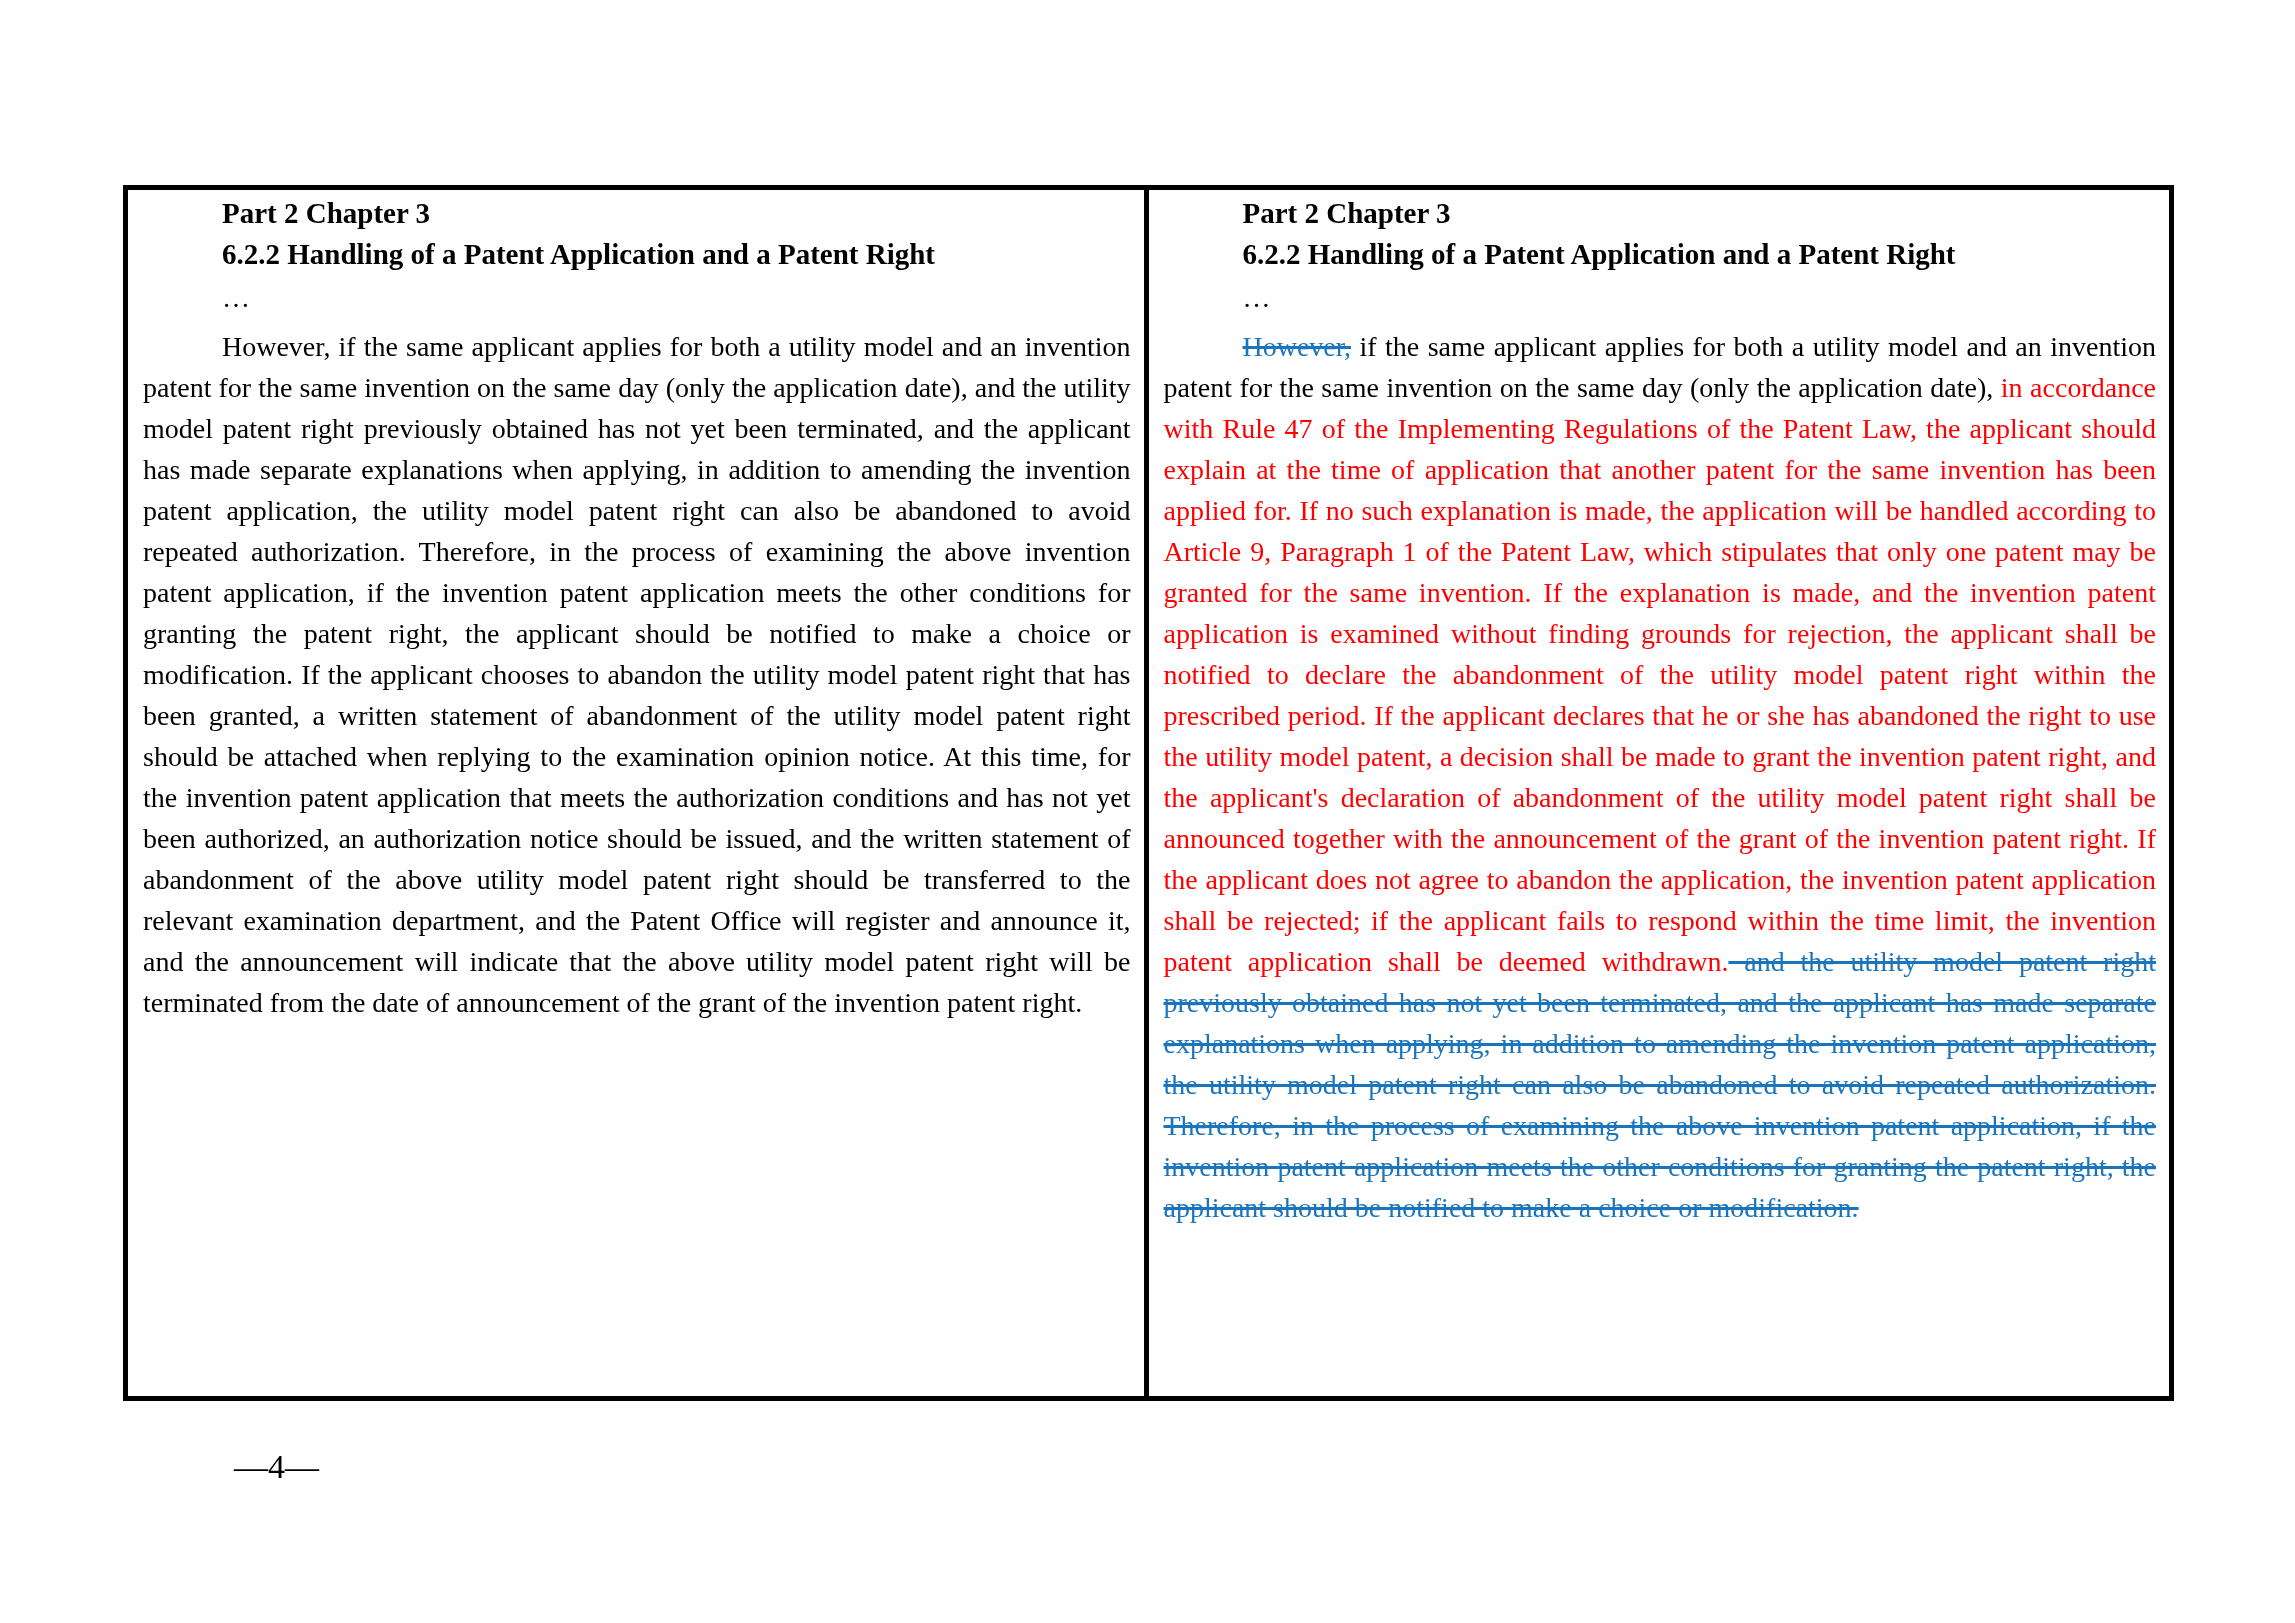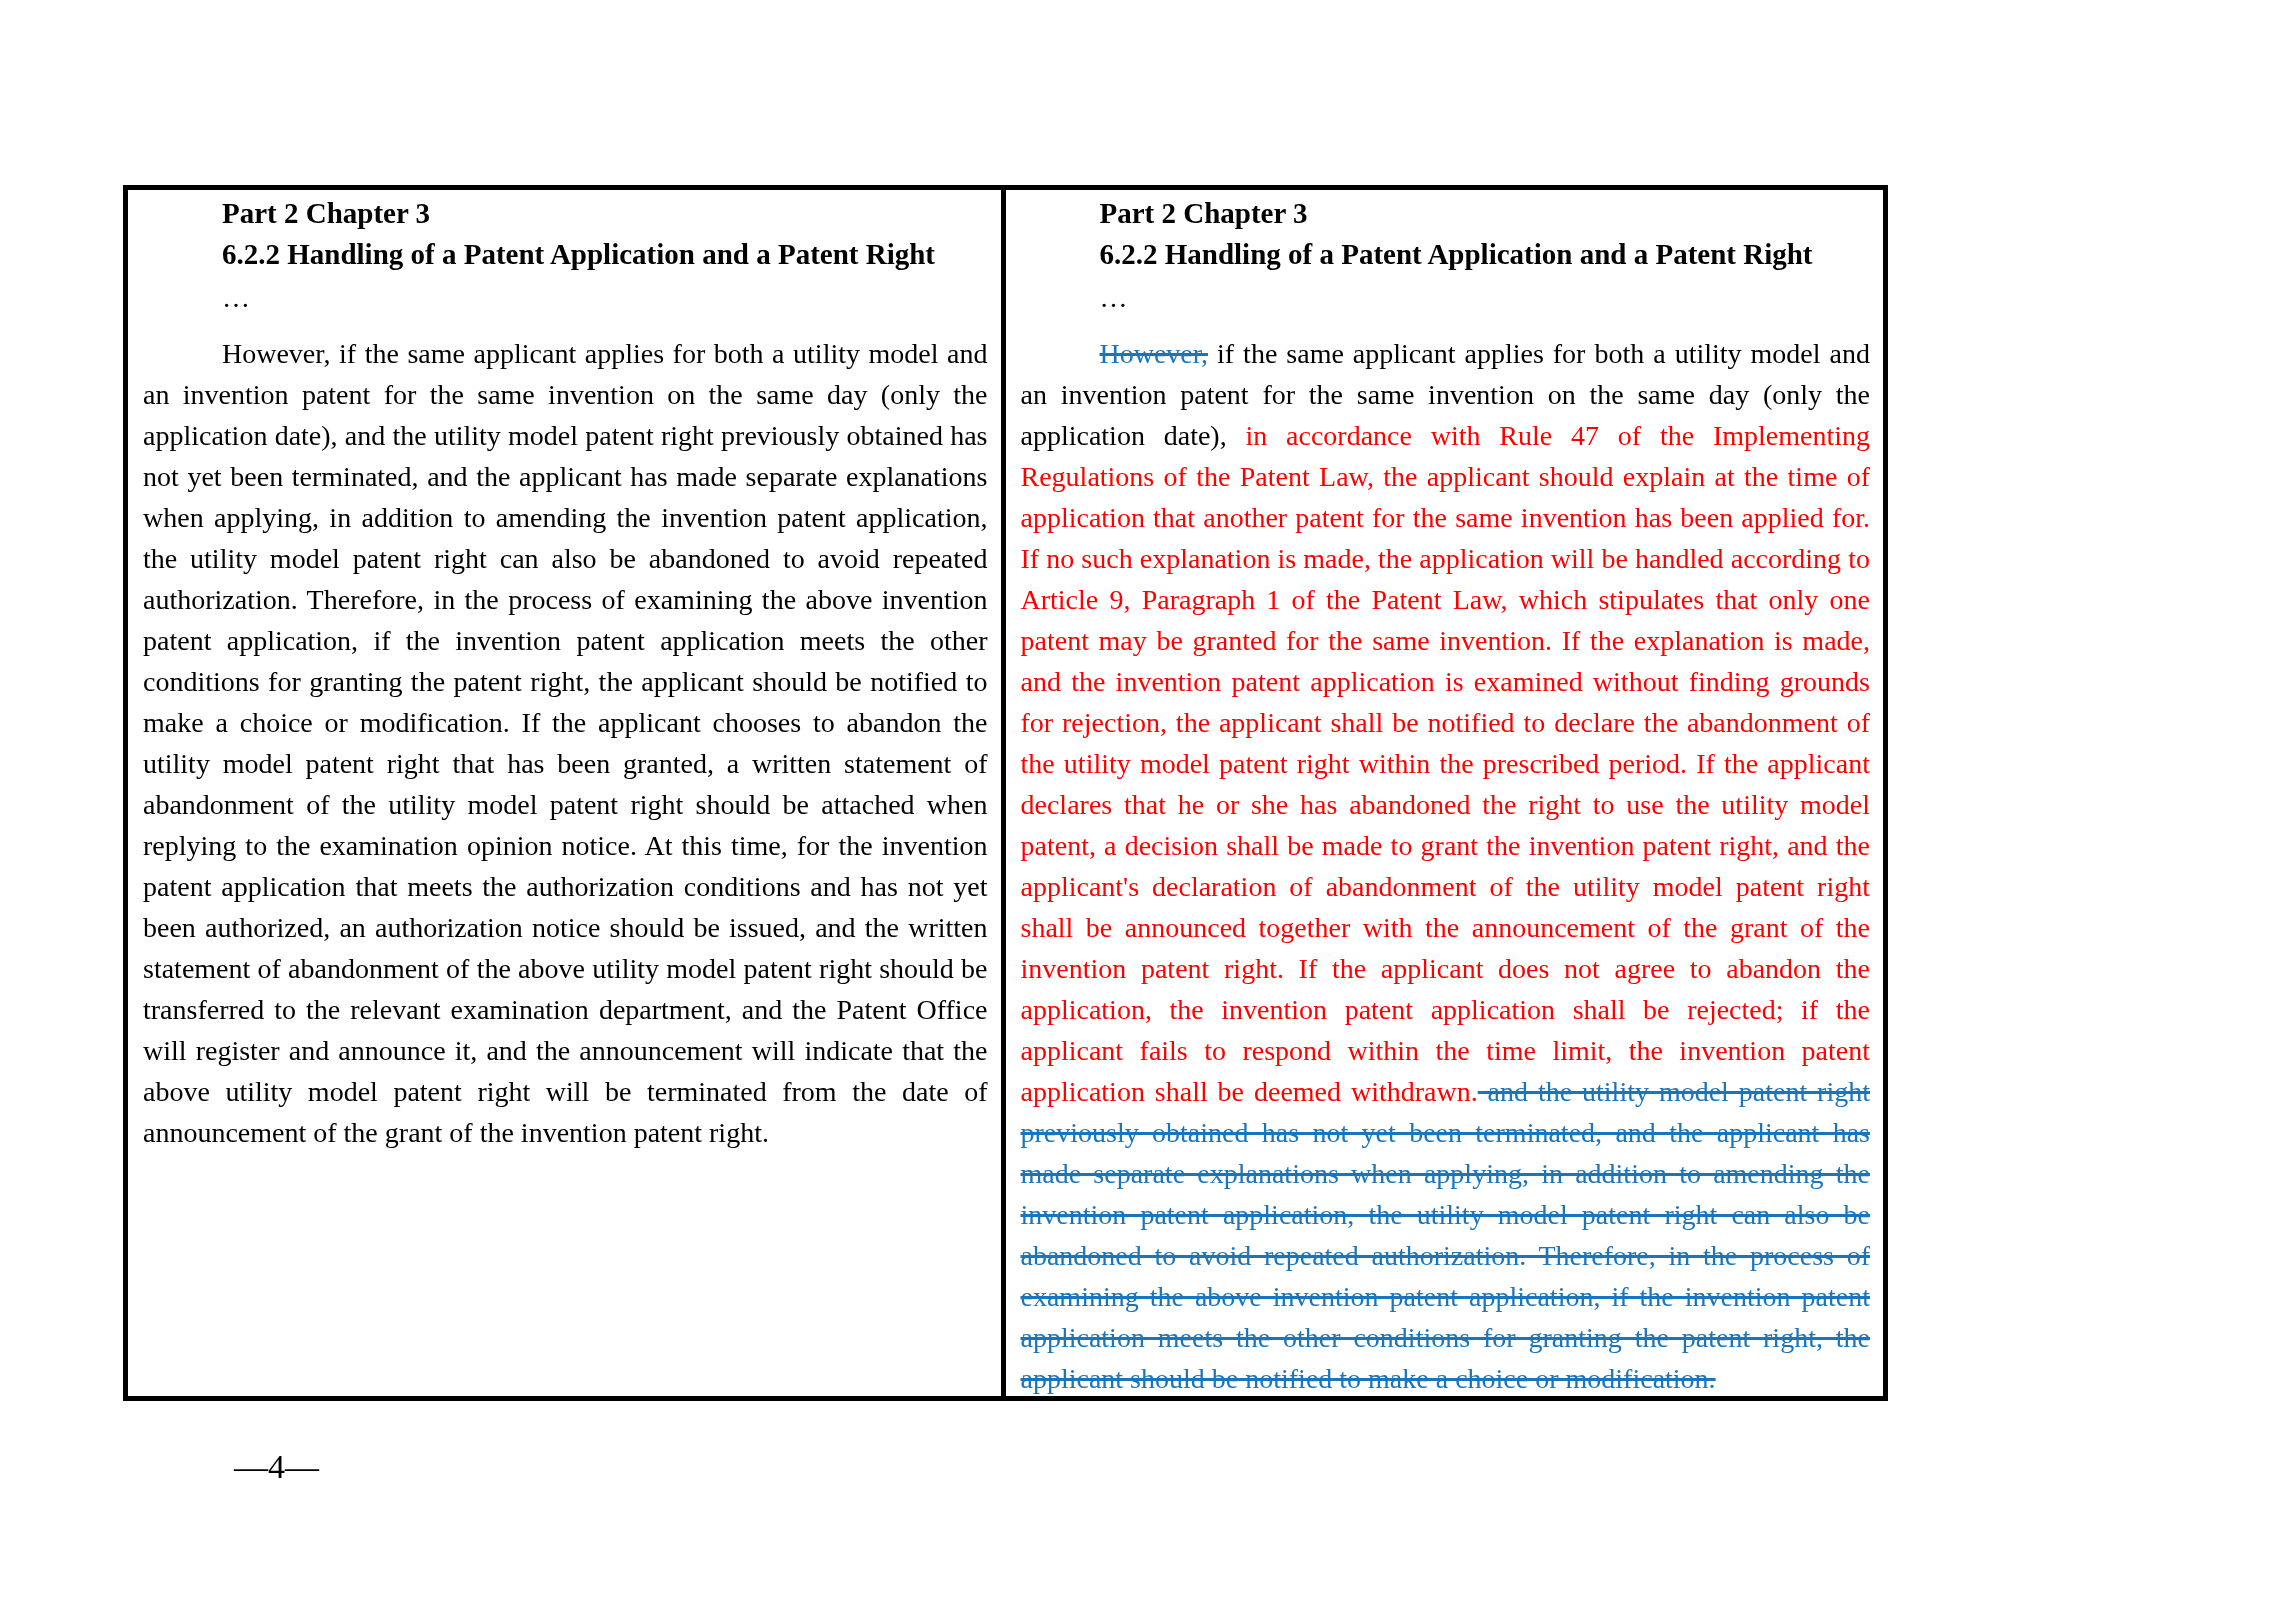--- a/index.html
+++ b/index.html
@@ -13,21 +13,21 @@
     height: 1623px;
     background: #ffffff;
     overflow: hidden;
     font-family: "Liberation Serif", serif;
     color: #000000;
   }
   .doc-table {
     position: absolute;
     left: 123px;
     top: 185px;
-    width: 1765px;
+    width: 2051px;
     height: 1216px;
     border: 5.9px solid #000000;
     box-sizing: border-box;
     display: flex;
   }
   .col {
     flex: 1 1 50%;
     box-sizing: border-box;
     padding: 2.6px 13px 0 15px;
     overflow: hidden;
@@ -47,21 +47,21 @@
     line-height: 41px;
     text-indent: 79px;
     margin-top: 2.6px;
   }
   .para {
     font-size: 28px;
     line-height: 41px;
     text-align: justify;
     text-indent: 79px;
   }
-  .para-first { margin-top: 15px; }
+  .para-first { margin-top: 8px; }
   .seg-normal { color: #000000; }
   .seg-ins {
     color: var(--ins, #ff0000);
     text-decoration-thickness: 2.6px;
     text-underline-offset: 3.9px;
   }
   .seg-del {
     color: var(--del, #1b75bc);
     text-decoration: line-through;
     text-decoration-thickness: 2.6px;

